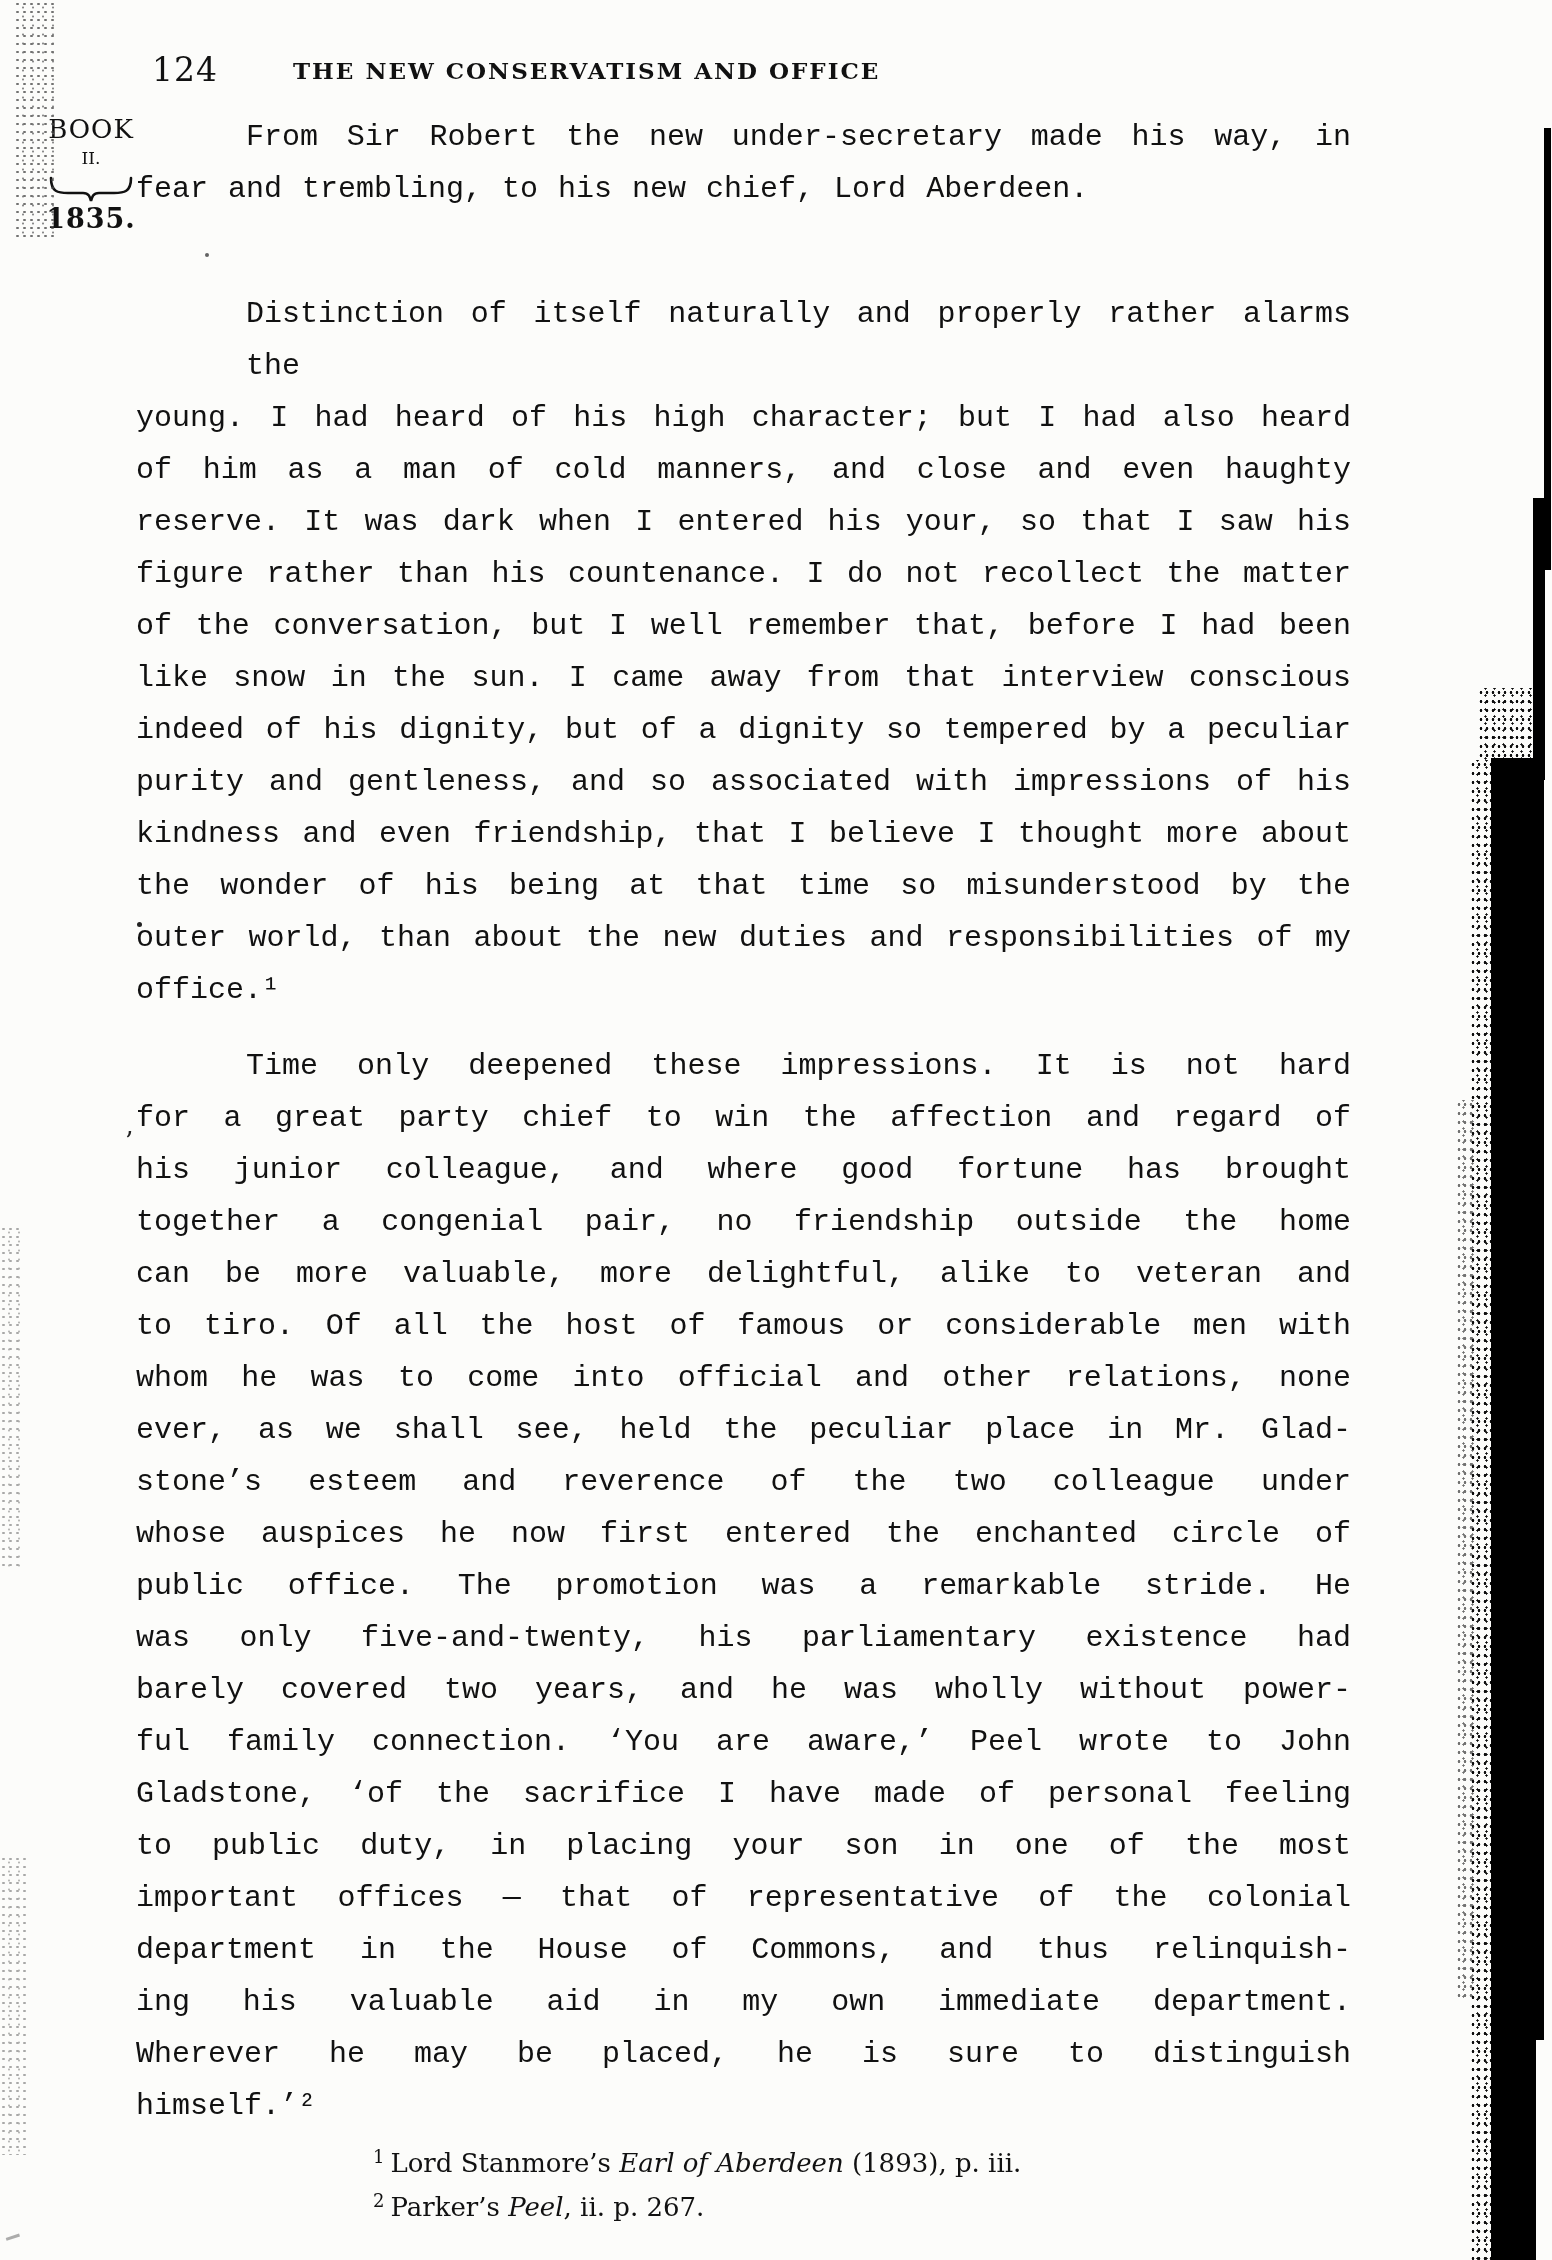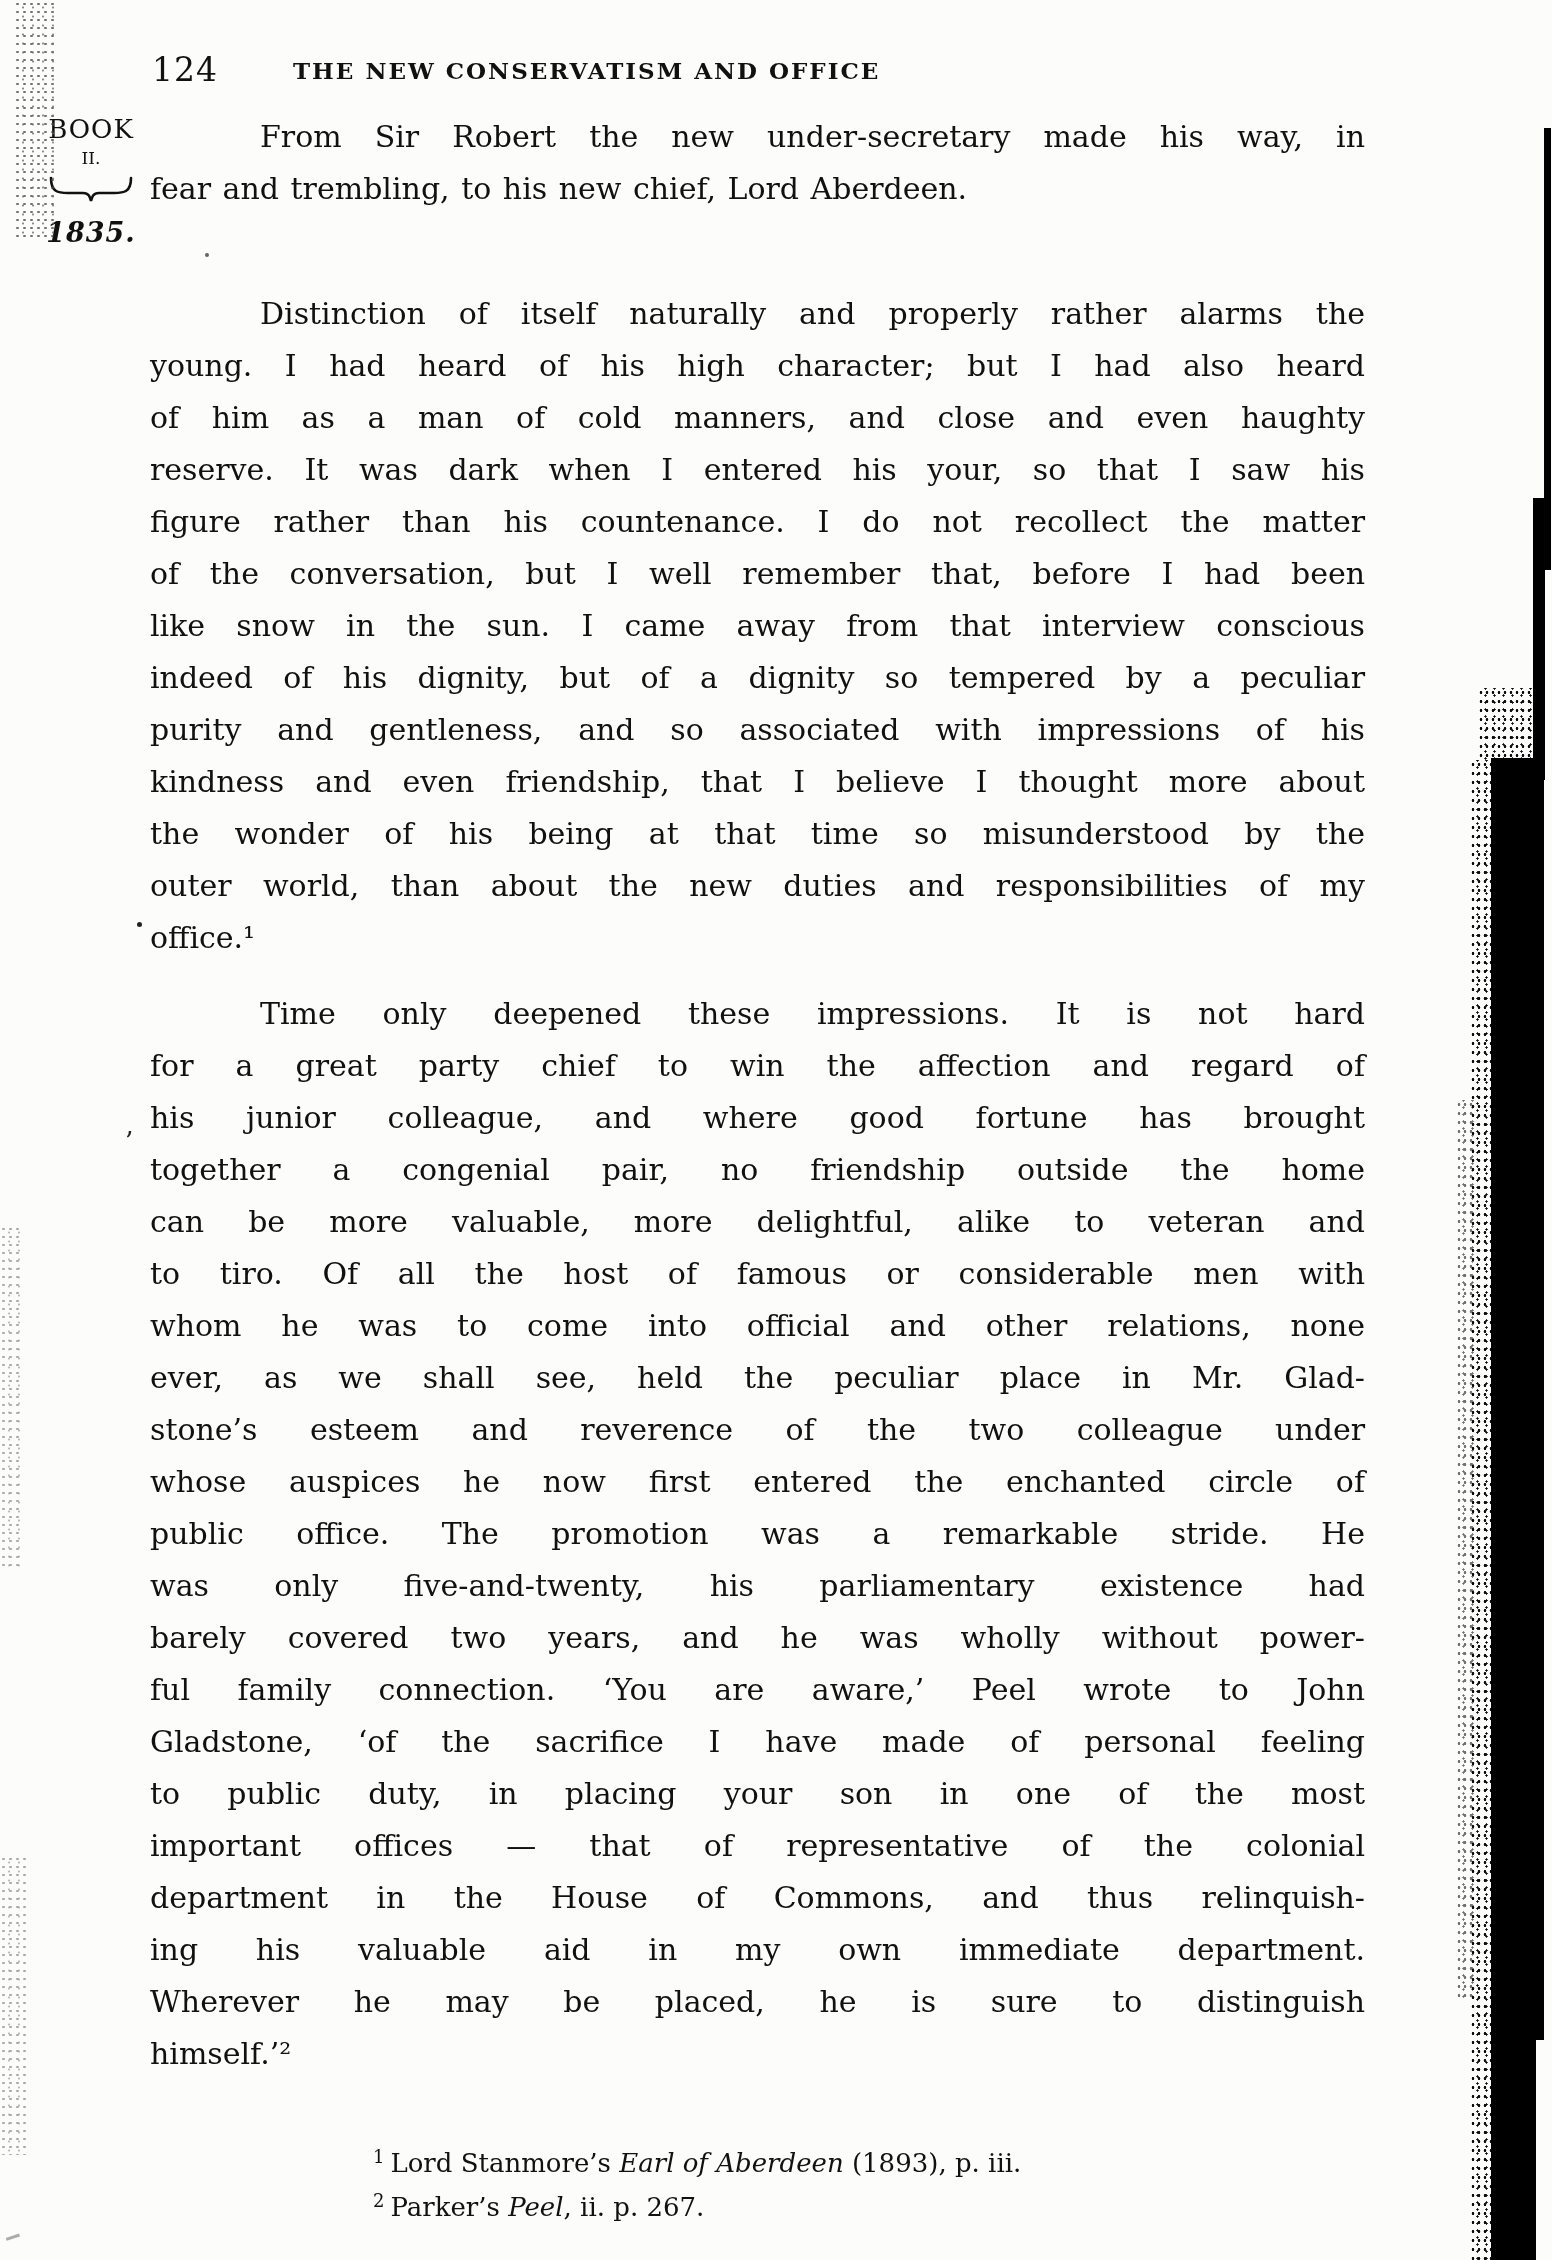--- a/index.html
+++ b/index.html
@@ -12,24 +12,24 @@
 
   
   .pageno{position:absolute;left:152px;top:50px;font-size:33px;letter-spacing:1px;}
   .rtitle{position:absolute;left:293px;top:57px;font-size:23px;font-weight:bold;letter-spacing:2px;white-space:nowrap;}
 
   
   .margin-notes{position:absolute;left:46px;top:114px;width:90px;text-align:center;}
   .mbook{font-size:26px;letter-spacing:1px;line-height:30px;}
   .mnum{font-size:17px;line-height:28px;}
   .brace{display:block;margin:3px auto 0 auto;}
-  .myear{margin-top:14px;font-size:27px;font-weight:bold;letter-spacing:1px;font-style:italic;}
+  .myear{font-size:27px;font-weight:bold;letter-spacing:1px;}
 
   
-  .text-col{position:absolute;left:150px;top:111px;width:1215px;}
+  .text-col{position:absolute;left:136px;top:111px;width:1215px;font-family:Liberation Mono, monospace;}
   .l{font-size:30px;line-height:52px;white-space:normal;word-spacing:2px;}
   .j{text-align:justify;text-align-last:justify;}
   .indent{padding-left:110px;}
   .p2{margin-top:73px;}
   .p3{margin-top:24px;}
 
   
   .footnotes{position:absolute;left:373px;top:2138px;font-size:26px;line-height:37px;}
   .fnmark{font-size:18px;vertical-align:9px;margin-right:6px;}
   .fn i{font-style:italic;}

